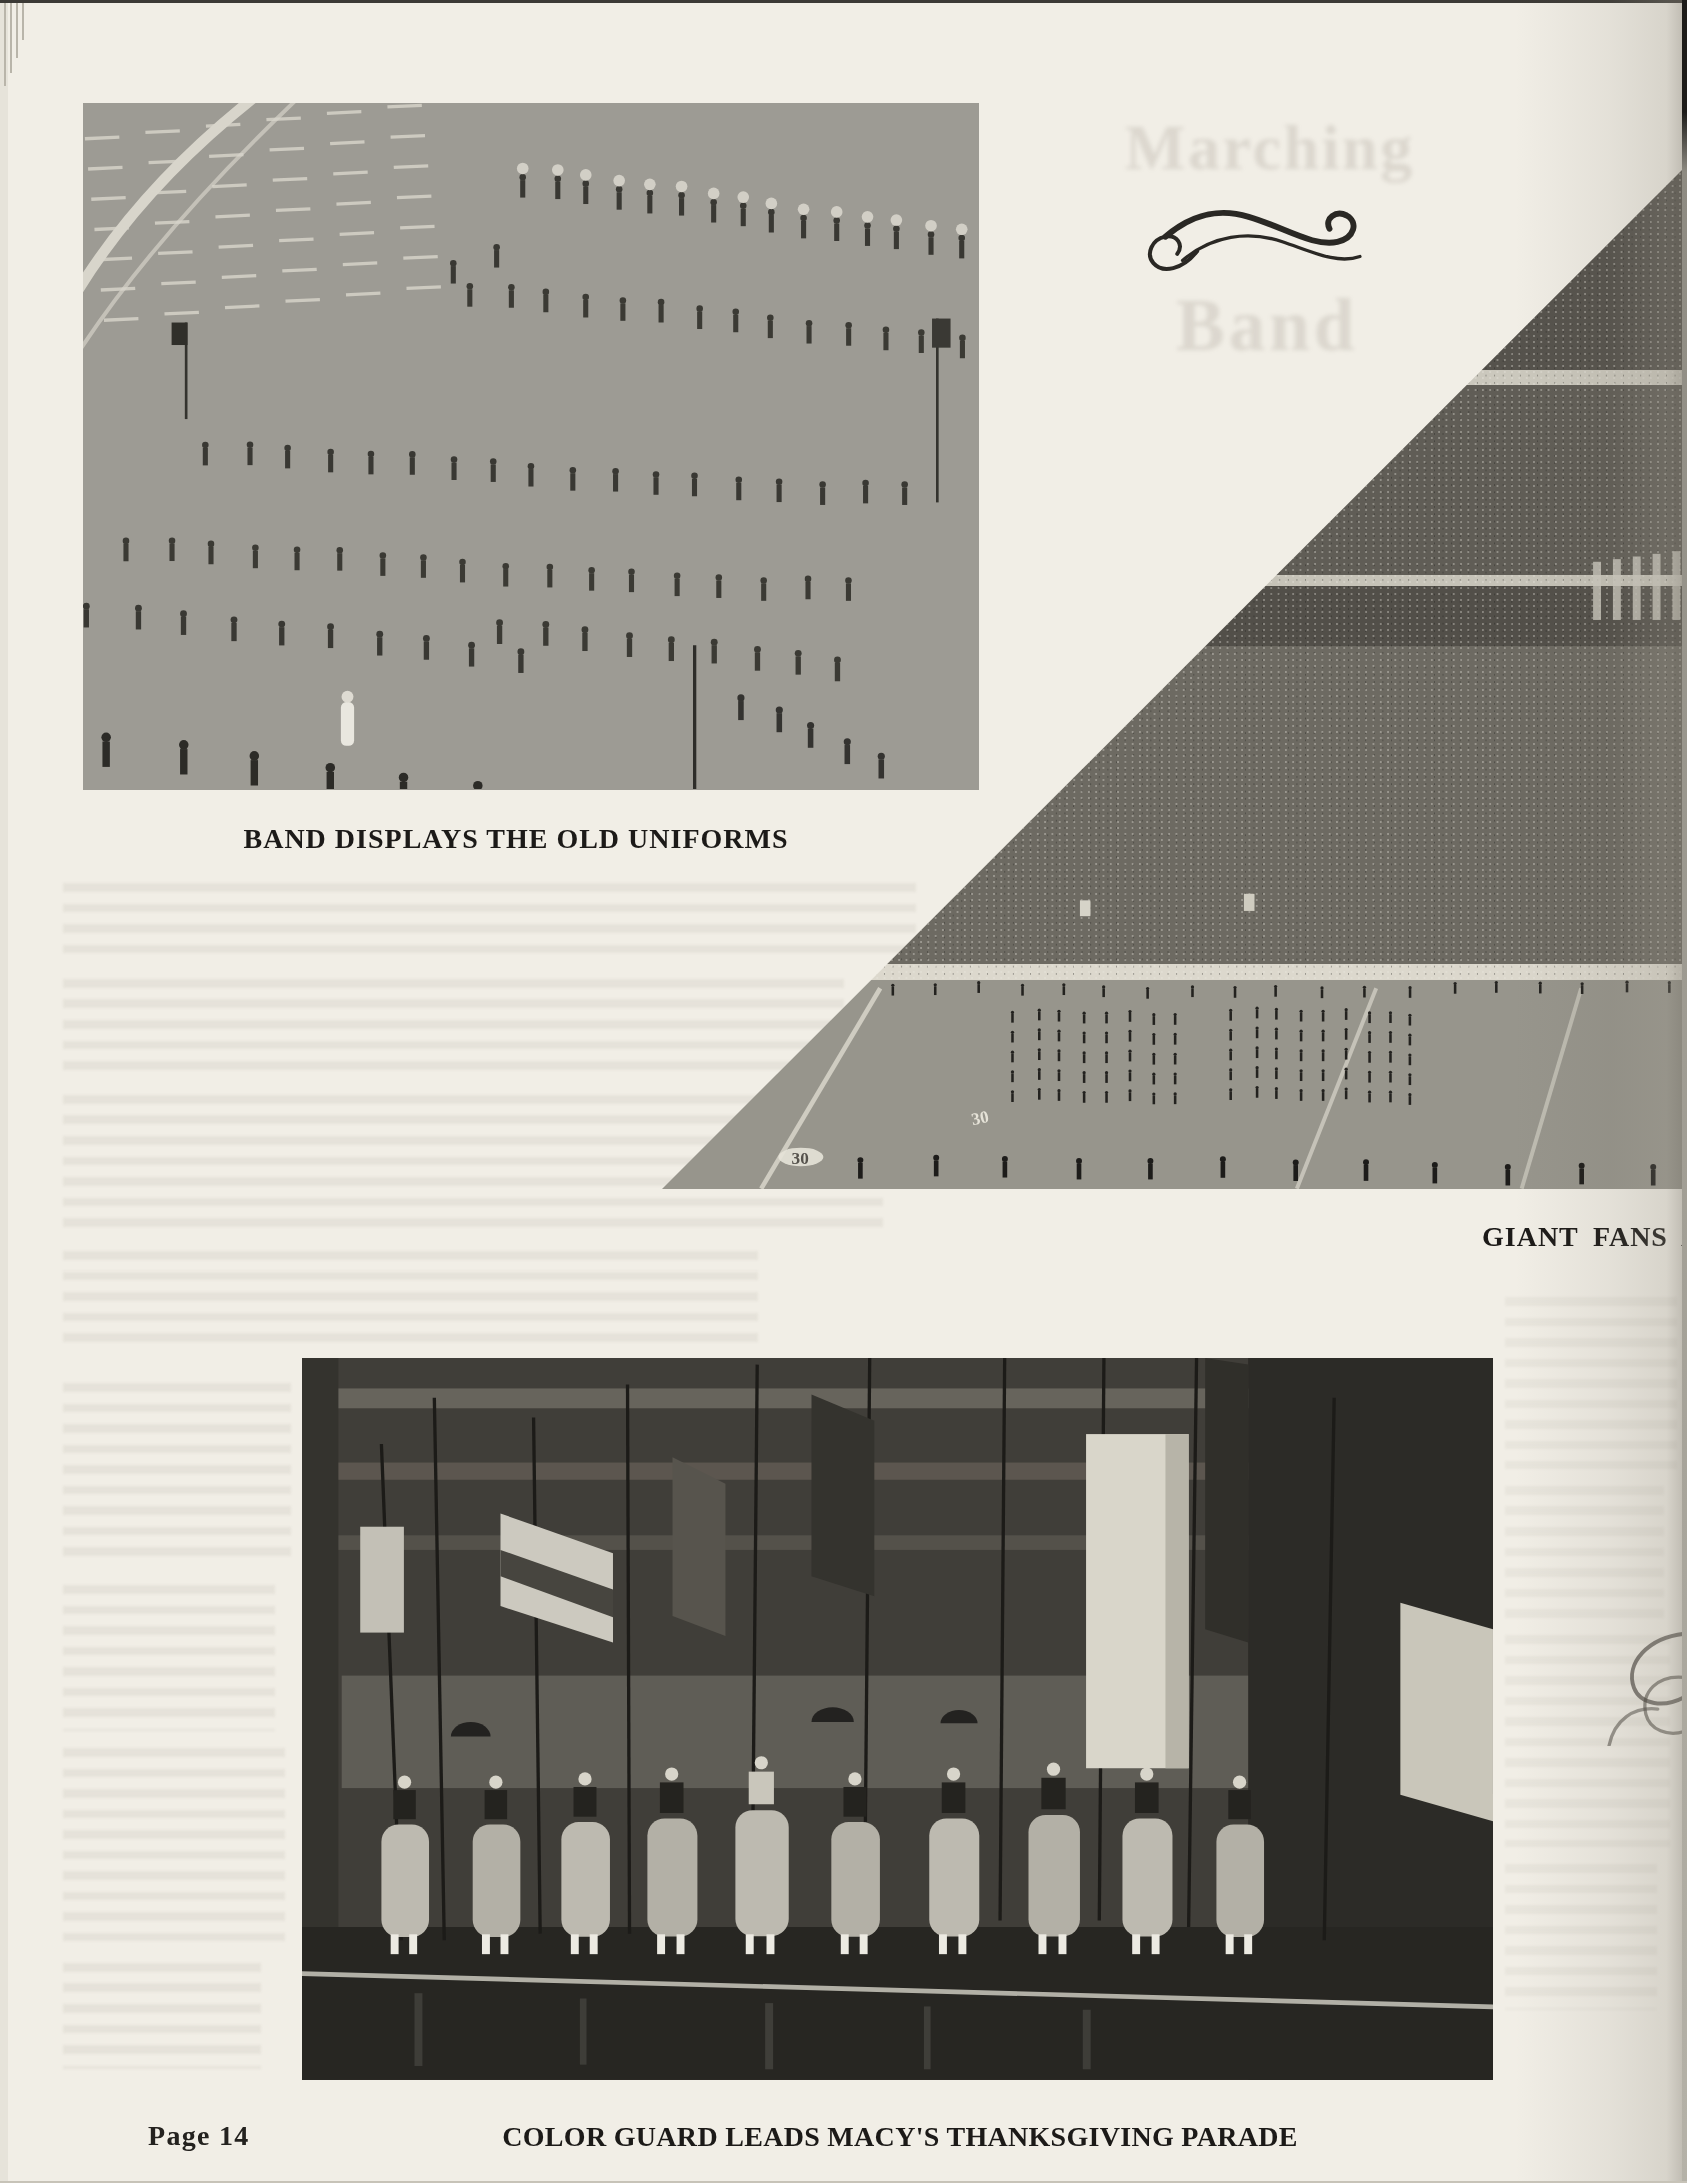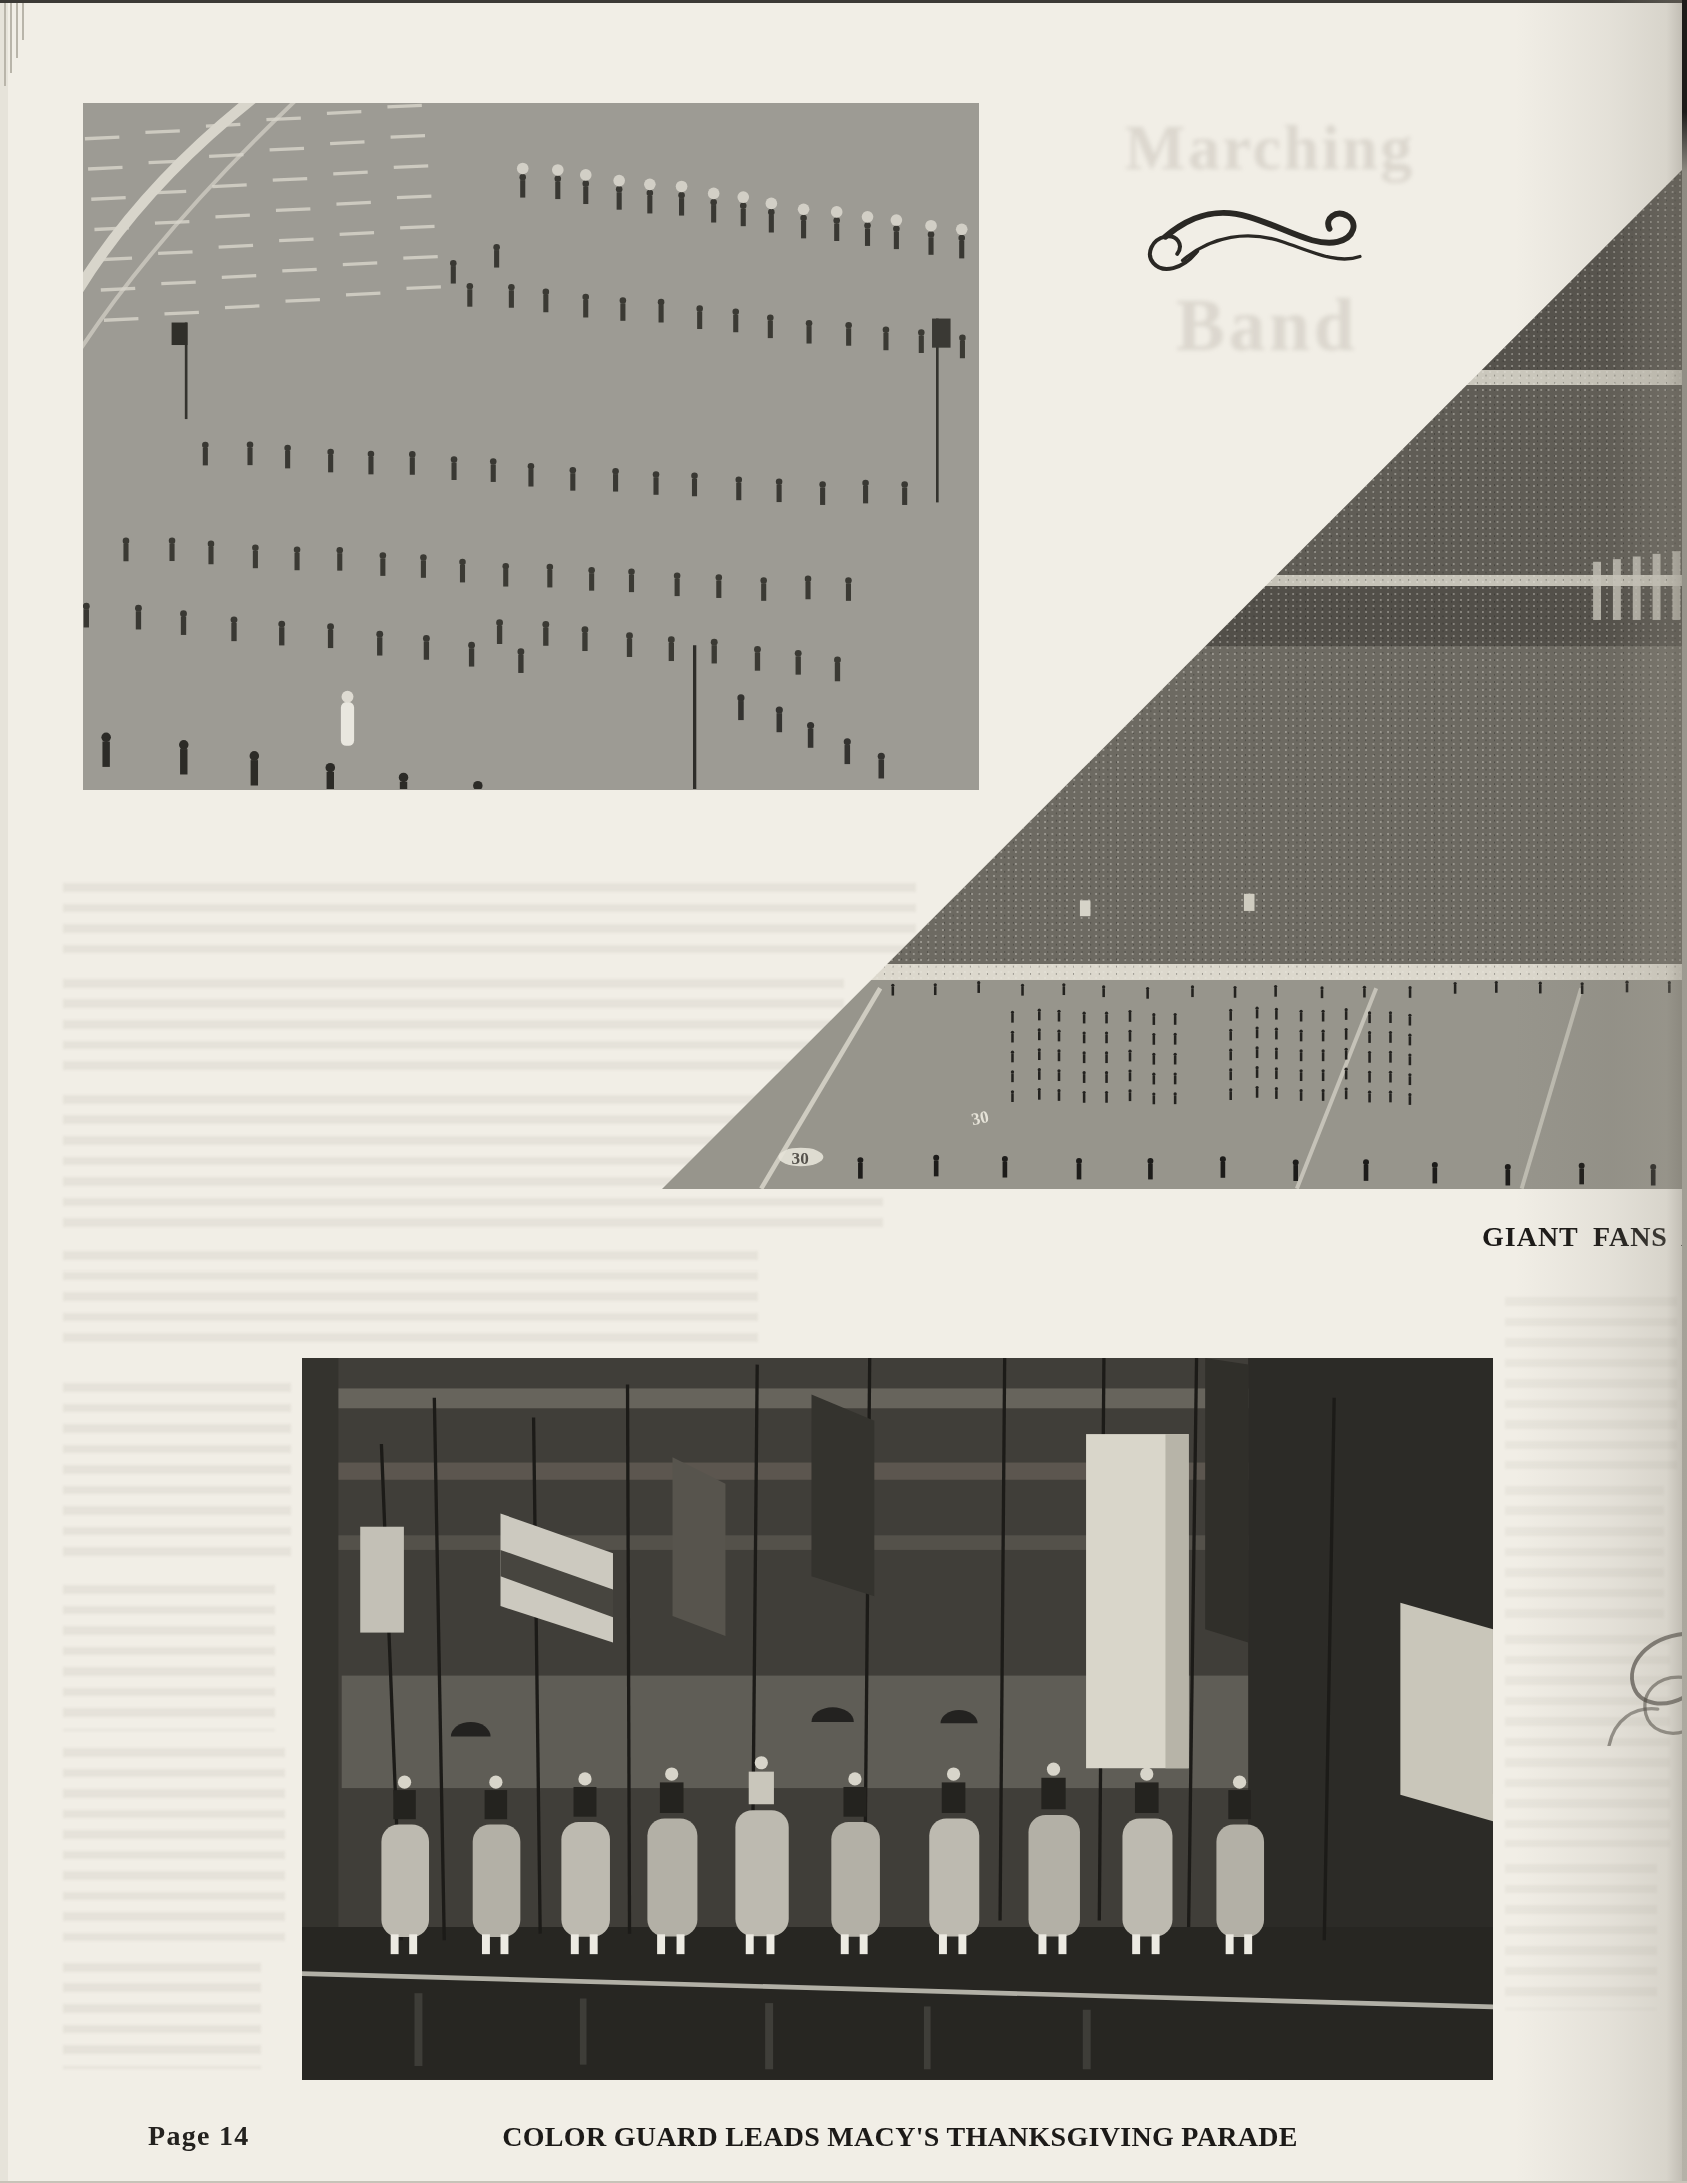--- a/index.html
+++ b/index.html
@@ -406,20 +406,21 @@
       <rect x="390" y="906" width="20" height="66" rx="8" fill="#e9e7df"></rect>
       <circle cx="400" cy="898" r="9" fill="#dedbd2"></circle>
 
       <line x1="156" y1="332" x2="156" y2="478" stroke="#34332e" stroke-width="4"></line>
       <rect x="134" y="332" width="24" height="34" fill="#302f2a"></rect>
       <line x1="1292" y1="326" x2="1292" y2="604" stroke="#34332e" stroke-width="4"></line>
       <rect x="1284" y="326" width="28" height="44" fill="#3a3934"></rect>
       <line x1="925" y1="1038" x2="925" y2="820" stroke="#2e2d29" stroke-width="5"></line>
     </svg>
   </div>
+  <div class="caption caption-band">BAND DISPLAYS THE OLD UNIFORMS</div>
 
   <div class="photo photo-stadium">
     <div class="speckle"></div>
     <svg id="svg-stadium" viewBox="0 0 1550 1548">
 
       <g fill="#cfccc2" opacity=".8">
         <rect x="1408" y="600" width="12" height="88"></rect>
           <rect x="1438" y="596" width="12" height="92"></rect>
         <rect x="1468" y="592" width="12" height="96"></rect>
           <rect x="1498" y="588" width="12" height="100"></rect>

